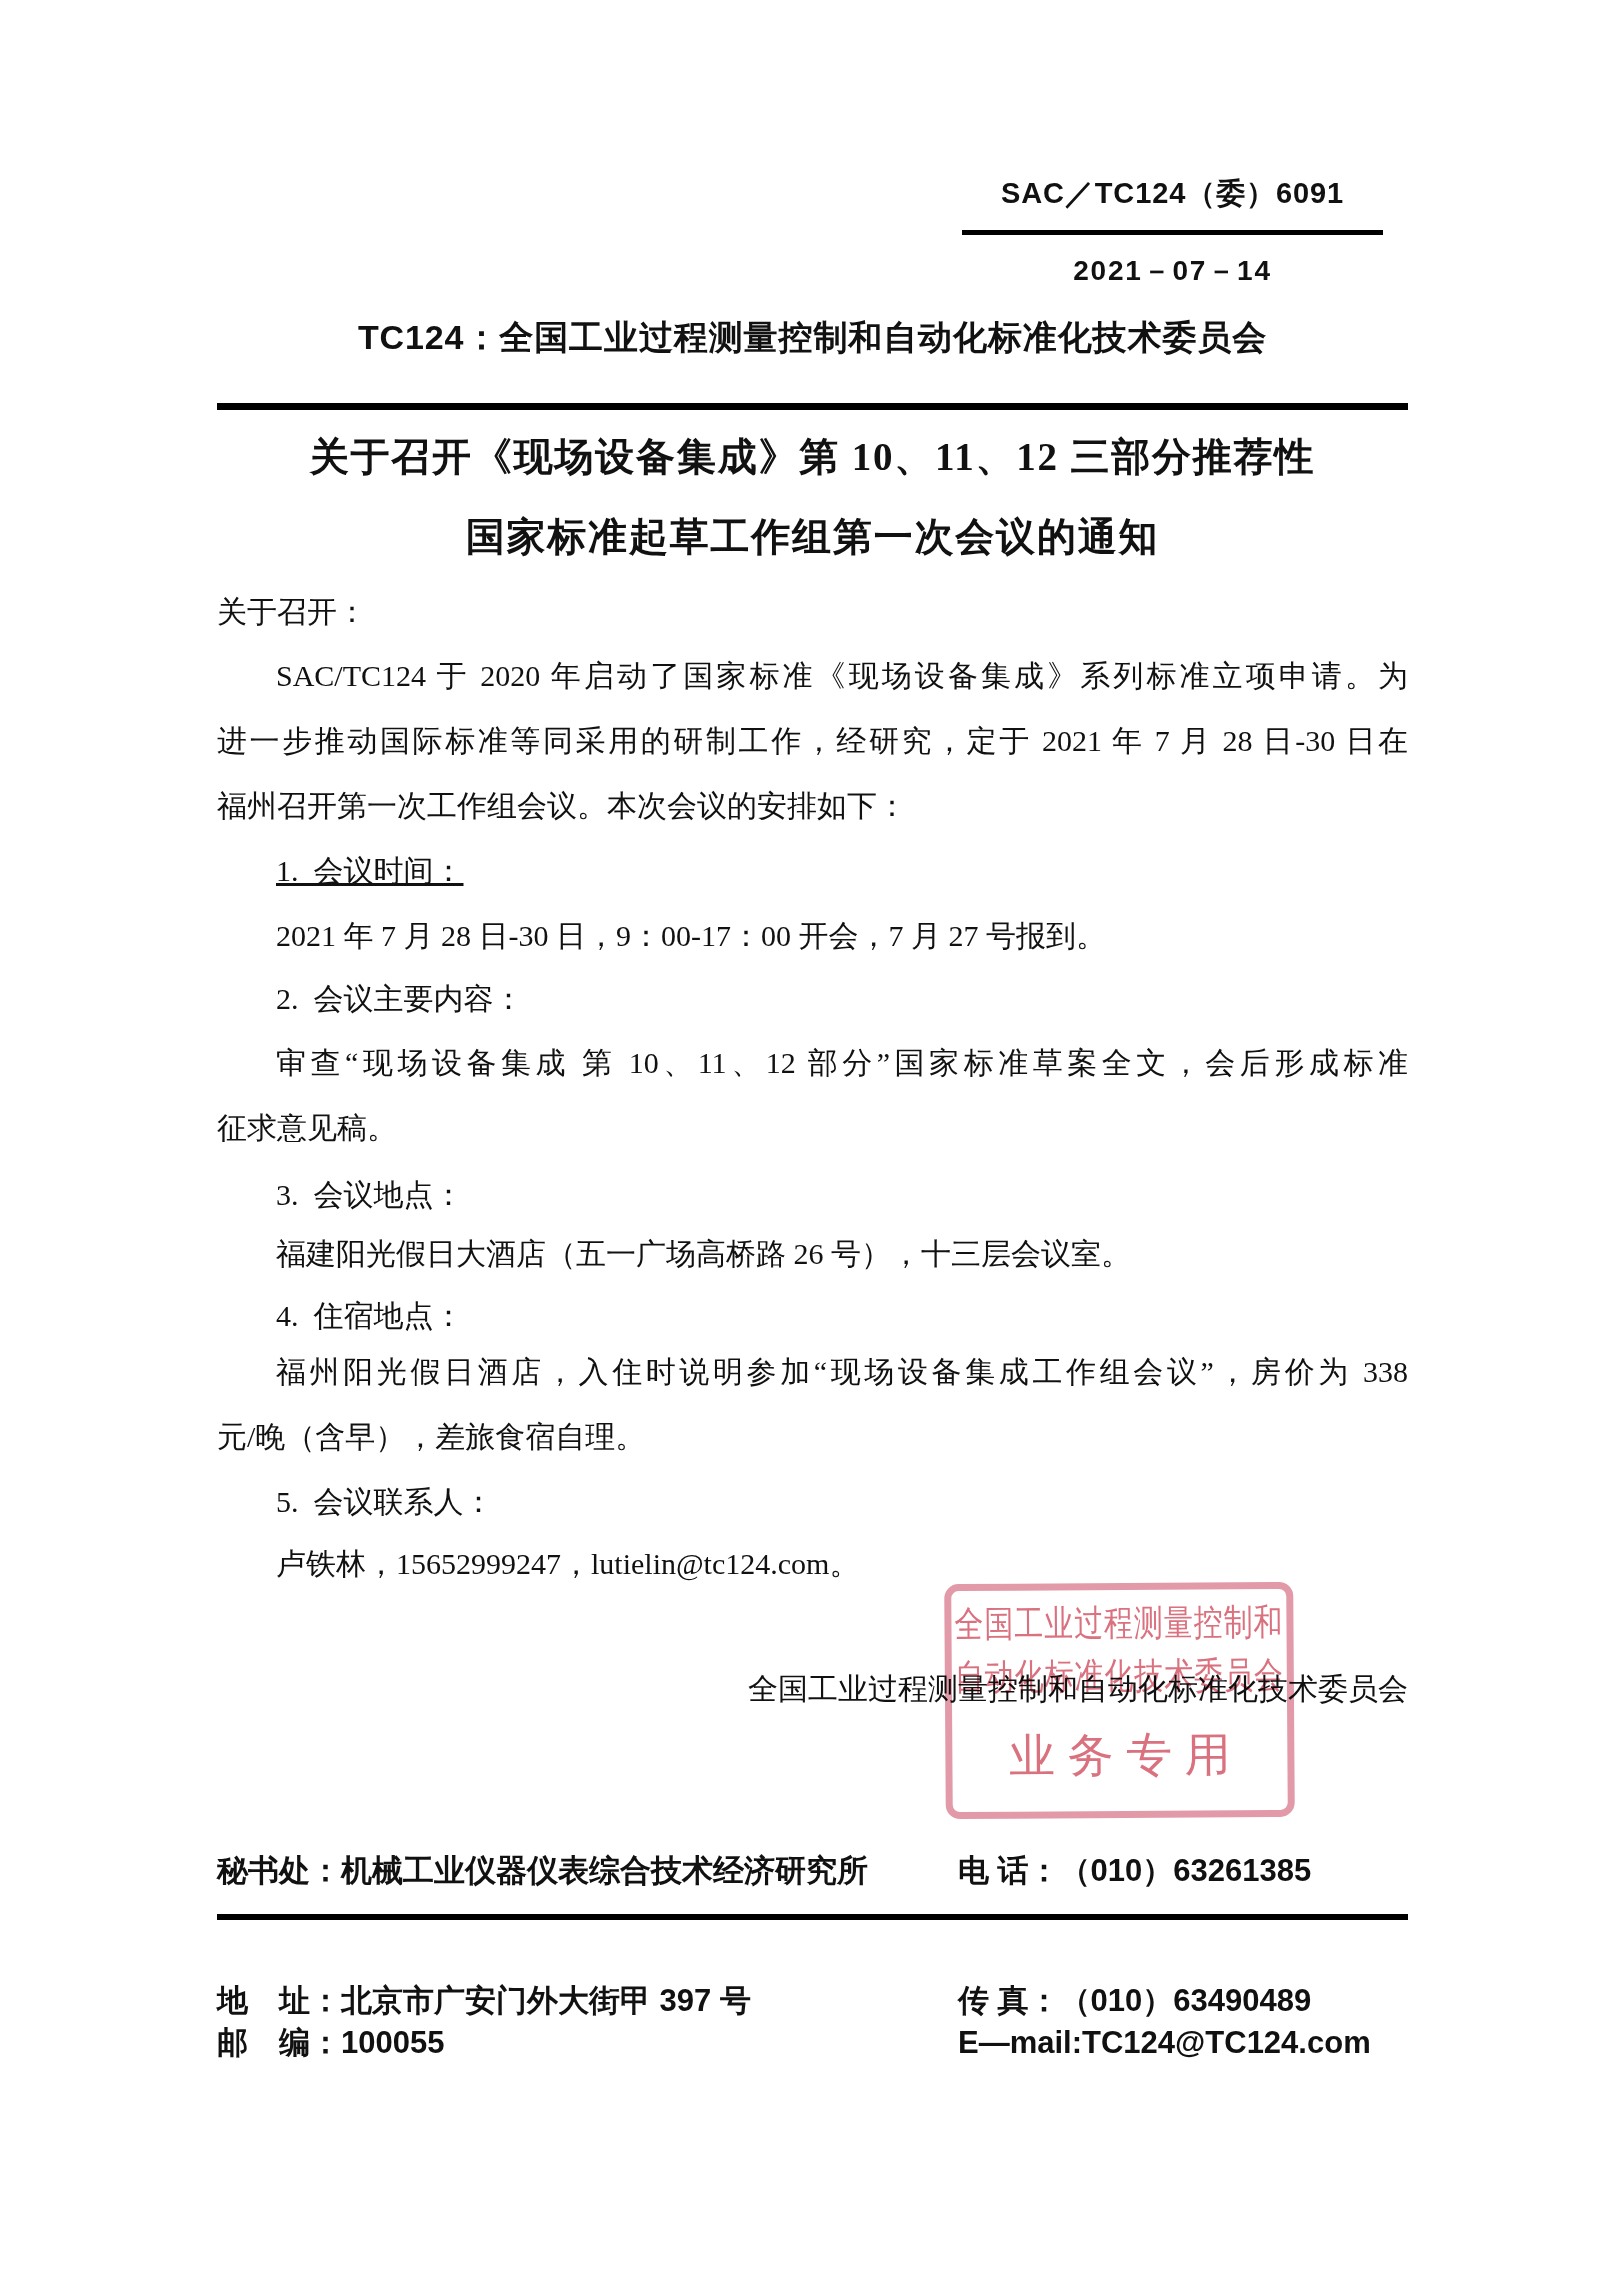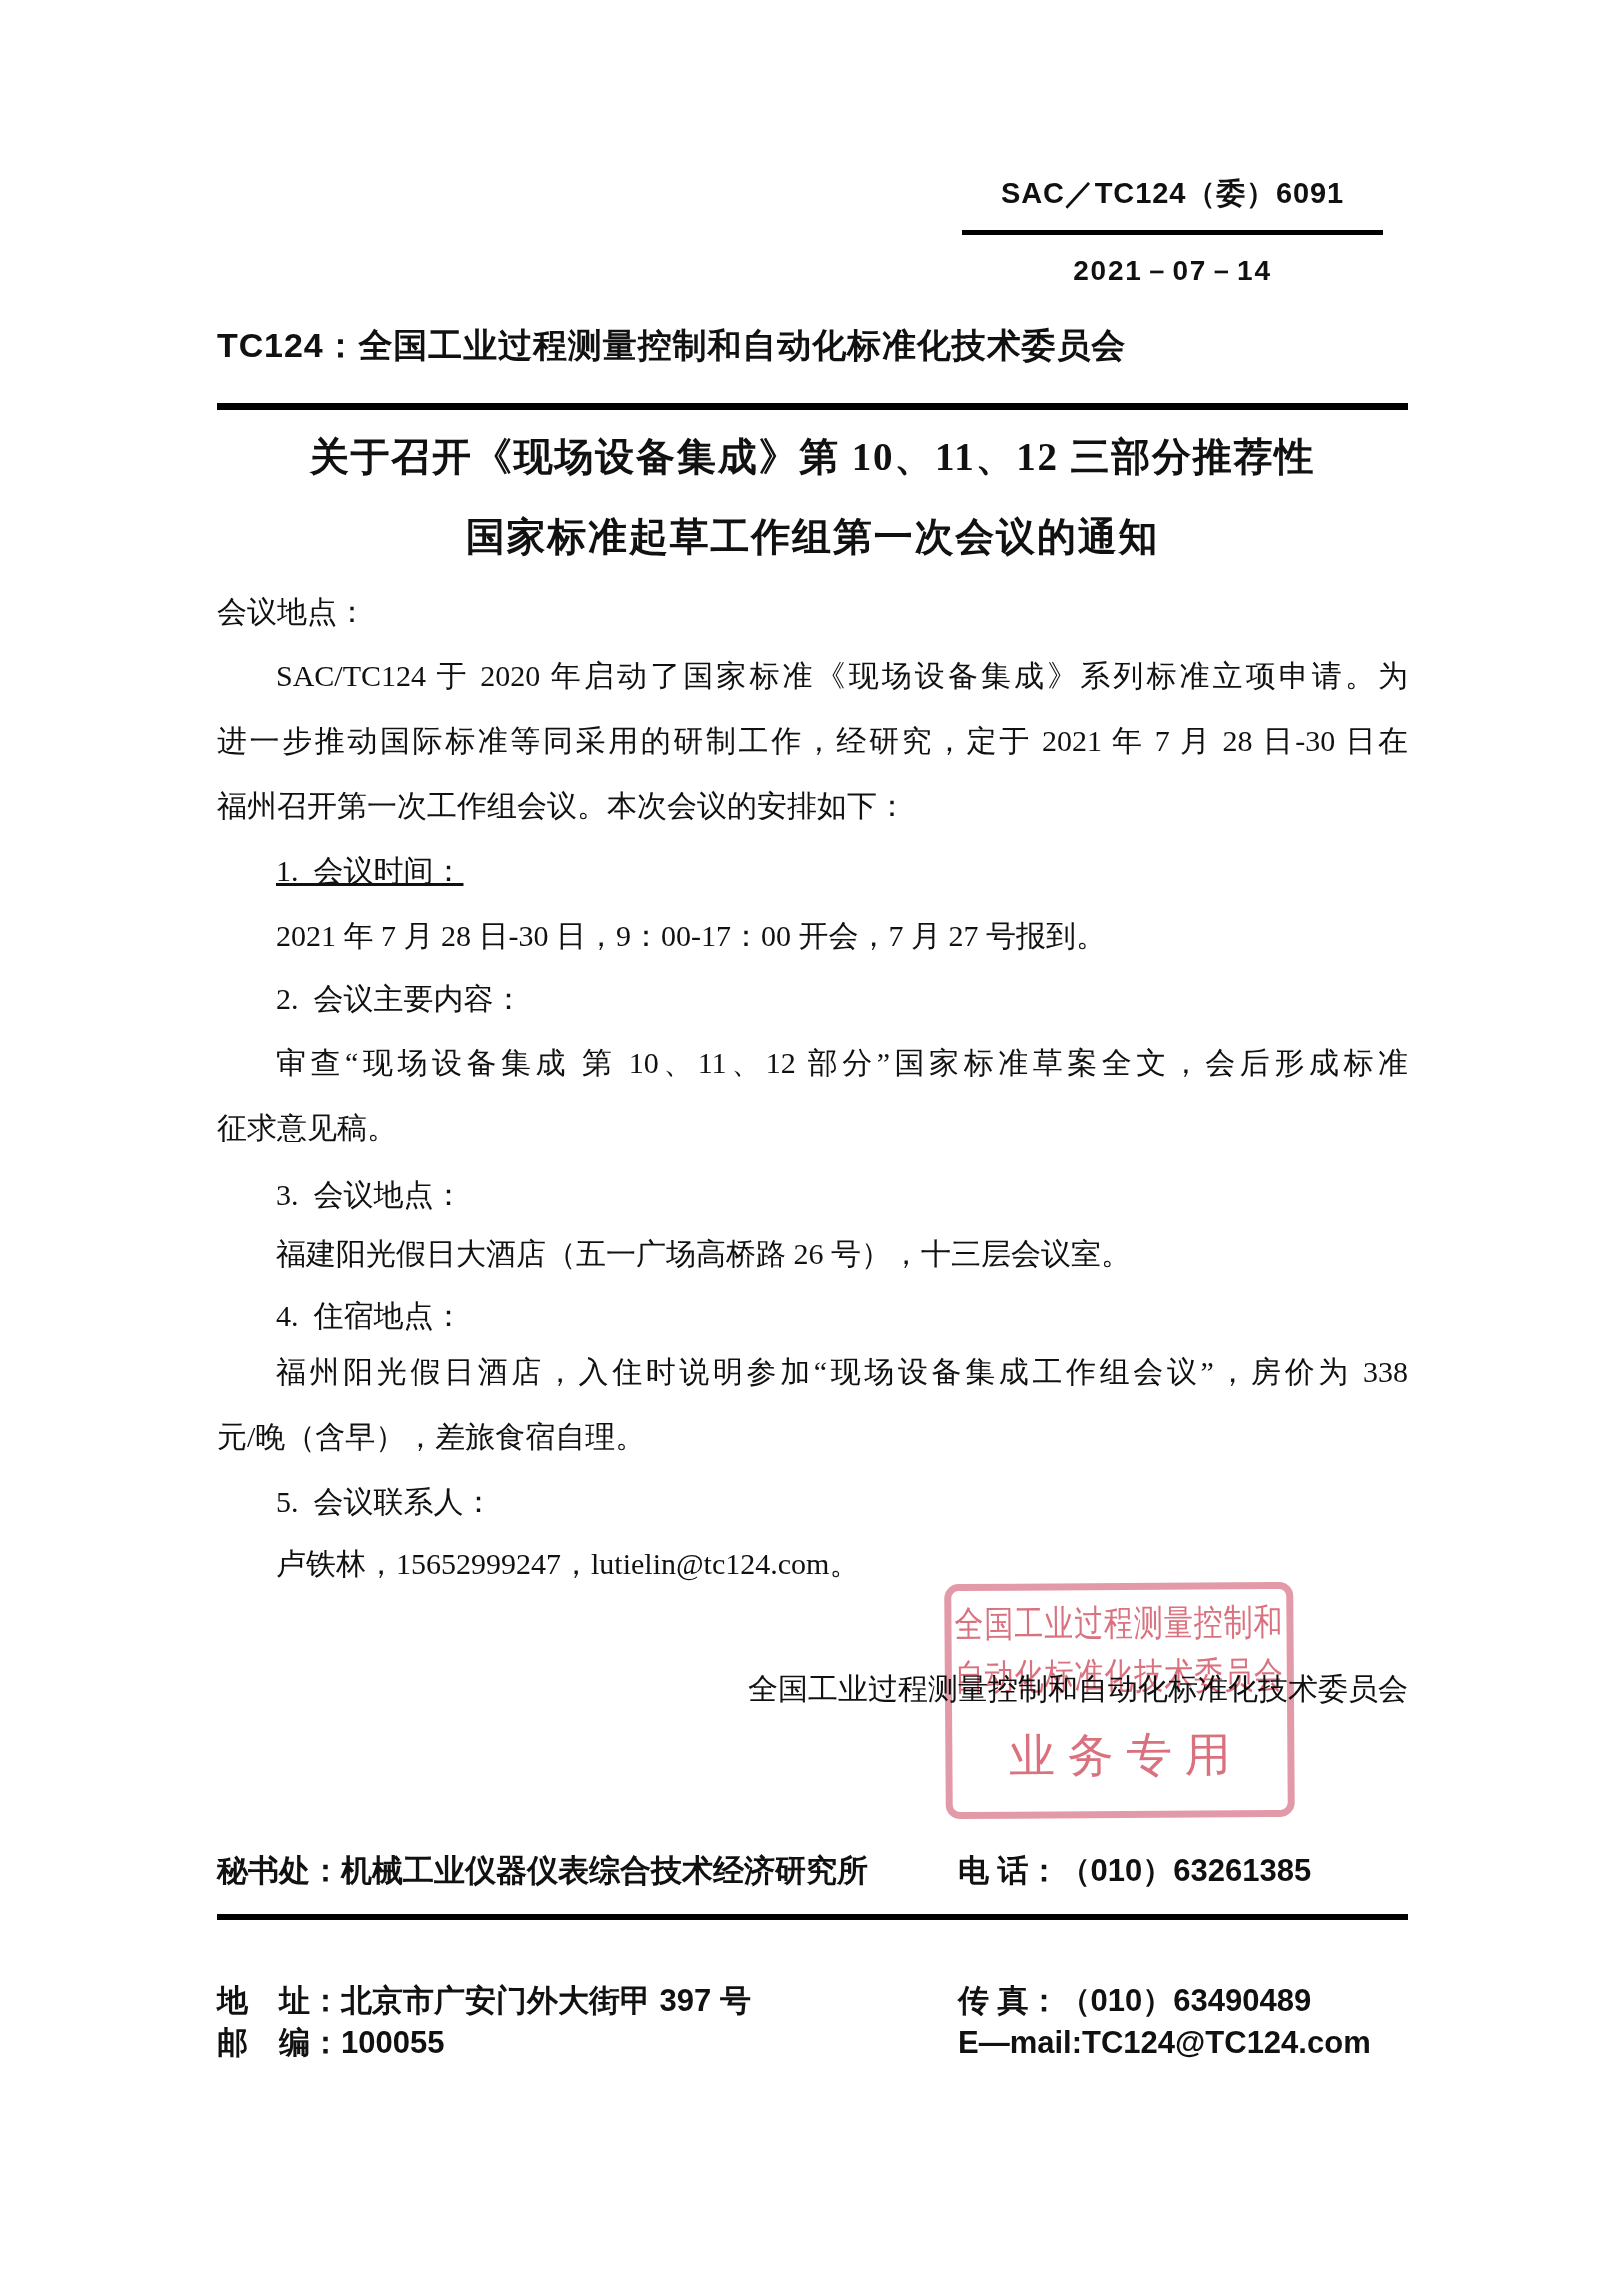--- a/index.html
+++ b/index.html
@@ -6,21 +6,21 @@
   .page{position:relative;width:1621px;height:2293px;background:#ffffff;overflow:hidden;
         color:#111;}
   .abs{position:absolute;}
   .sans{font-family:"Liberation Sans","DejaVu Sans",sans-serif;font-weight:bold;}
   .serif{font-family:"Liberation Serif","DejaVu Serif",serif;}
   .center{text-align:center;}
   
   .doc-number{left:962px;top:176px;width:421px;font-size:29px;line-height:1.2;letter-spacing:0.9px;}
   .header-rule{left:962px;top:230px;width:421px;height:4.5px;background:#000;}
   .issue-date{left:962px;top:254px;width:421px;font-size:28px;line-height:1.2;letter-spacing:1.8px;}
-  .committee-line{left:217px;top:325px;width:1191px;font-size:34px;line-height:1.2;letter-spacing:0.9px;}
+  .committee-line{left:217px;top:317px;width:1191px;font-size:34px;line-height:1.2;letter-spacing:0.9px;text-align:center;}
   .rule-thick{left:217px;width:1191px;height:7.1px;background:#000;}
   .rule-top{top:403px;}
   .rule-bottom{top:1914px;height:6.2px;}
   
   .title-line{left:217px;width:1191px;font-size:39px;font-weight:bold;line-height:1.2;letter-spacing:1.8px;}
   .title1{top:434px;}
   .title2{top:514px;}
   
   .block{left:217px;width:1191px;font-size:30px;}
   .line{line-height:65px;min-height:65px;}
@@ -59,21 +59,21 @@
   <div class="abs header-rule"></div>
   <div class="abs sans center issue-date">2021－07－14</div>
 
   <div class="abs sans committee-line">TC124：全国工业过程测量控制和自动化标准化技术委员会</div>
   <div class="abs rule-thick rule-top"></div>
 
   <div class="abs serif center title-line title1">关于召开《现场设备集成》第 10、11、12 三部分推荐性</div>
   <div class="abs serif center title-line title2">国家标准起草工作组第一次会议的通知</div>
 
   <div class="abs block b-salutation">
-    <div class="line">会议地点：</div>
+    <div class="line">关于召开：</div>
   </div>
 
   <div class="abs block b-intro">
     <div class="line indent jl">SAC/TC124 于 2020 年启动了国家标准《现场设备集成》系列标准立项申请。为</div>
     <div class="line jl">进一步推动国际标准等同采用的研制工作，经研究，定于 2021 年 7 月 28 日-30 日在</div>
     <div class="line">福州召开第一次工作组会议。本次会议的安排如下：</div>
   </div>
 
   <div class="abs block b-i1l">
     <div class="line indent label">1.  会议时间：</div>

